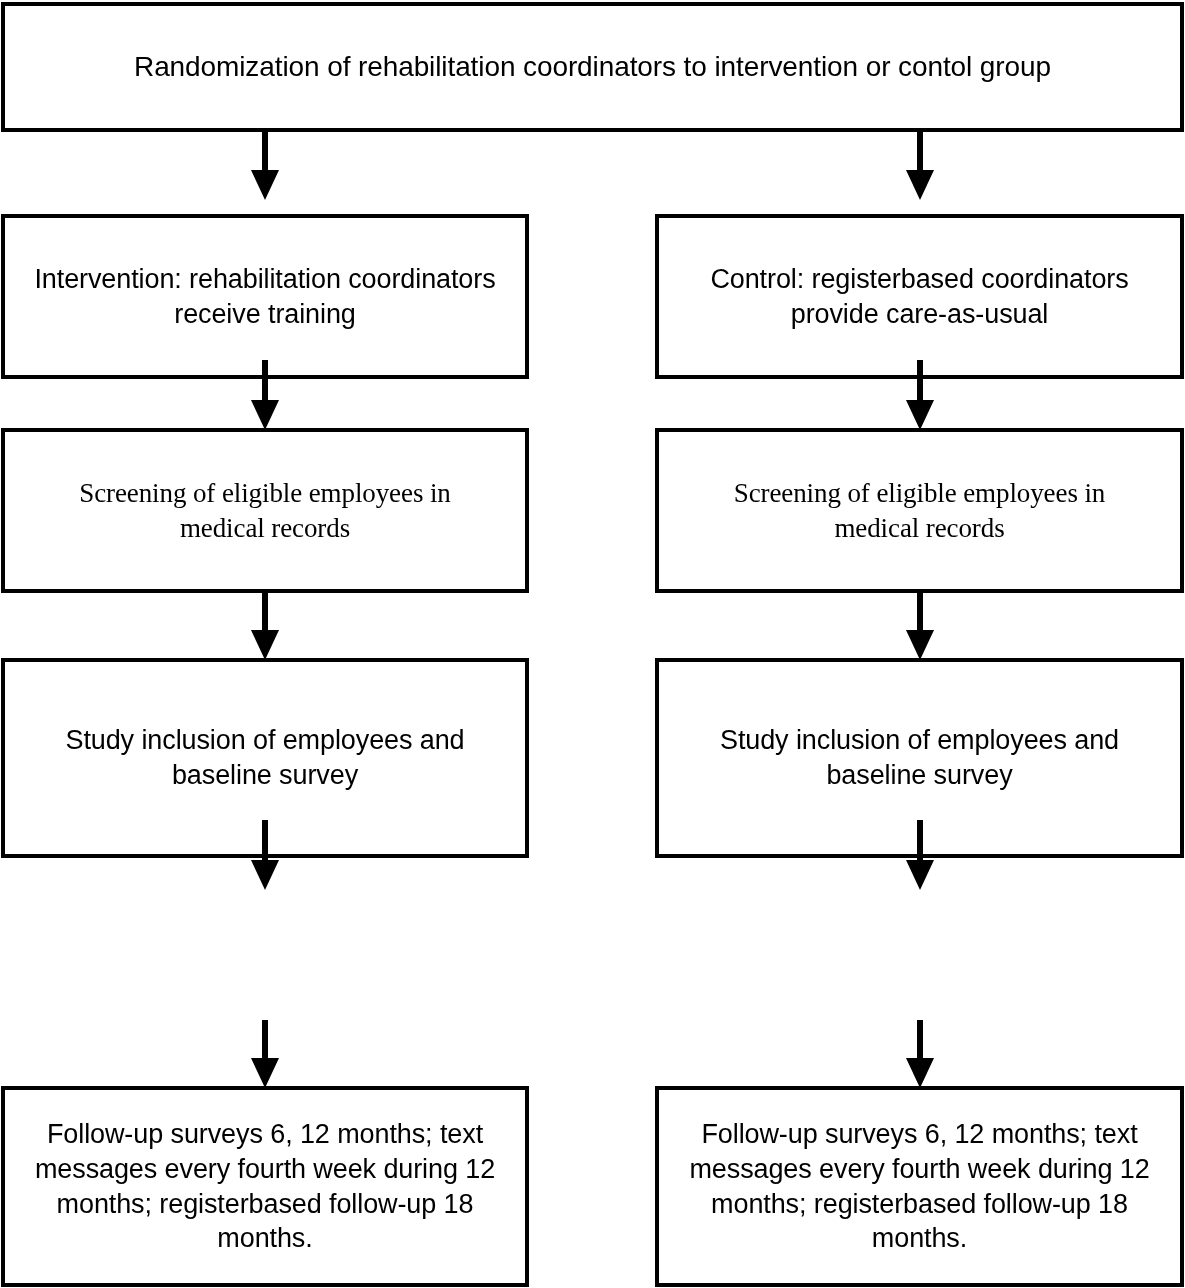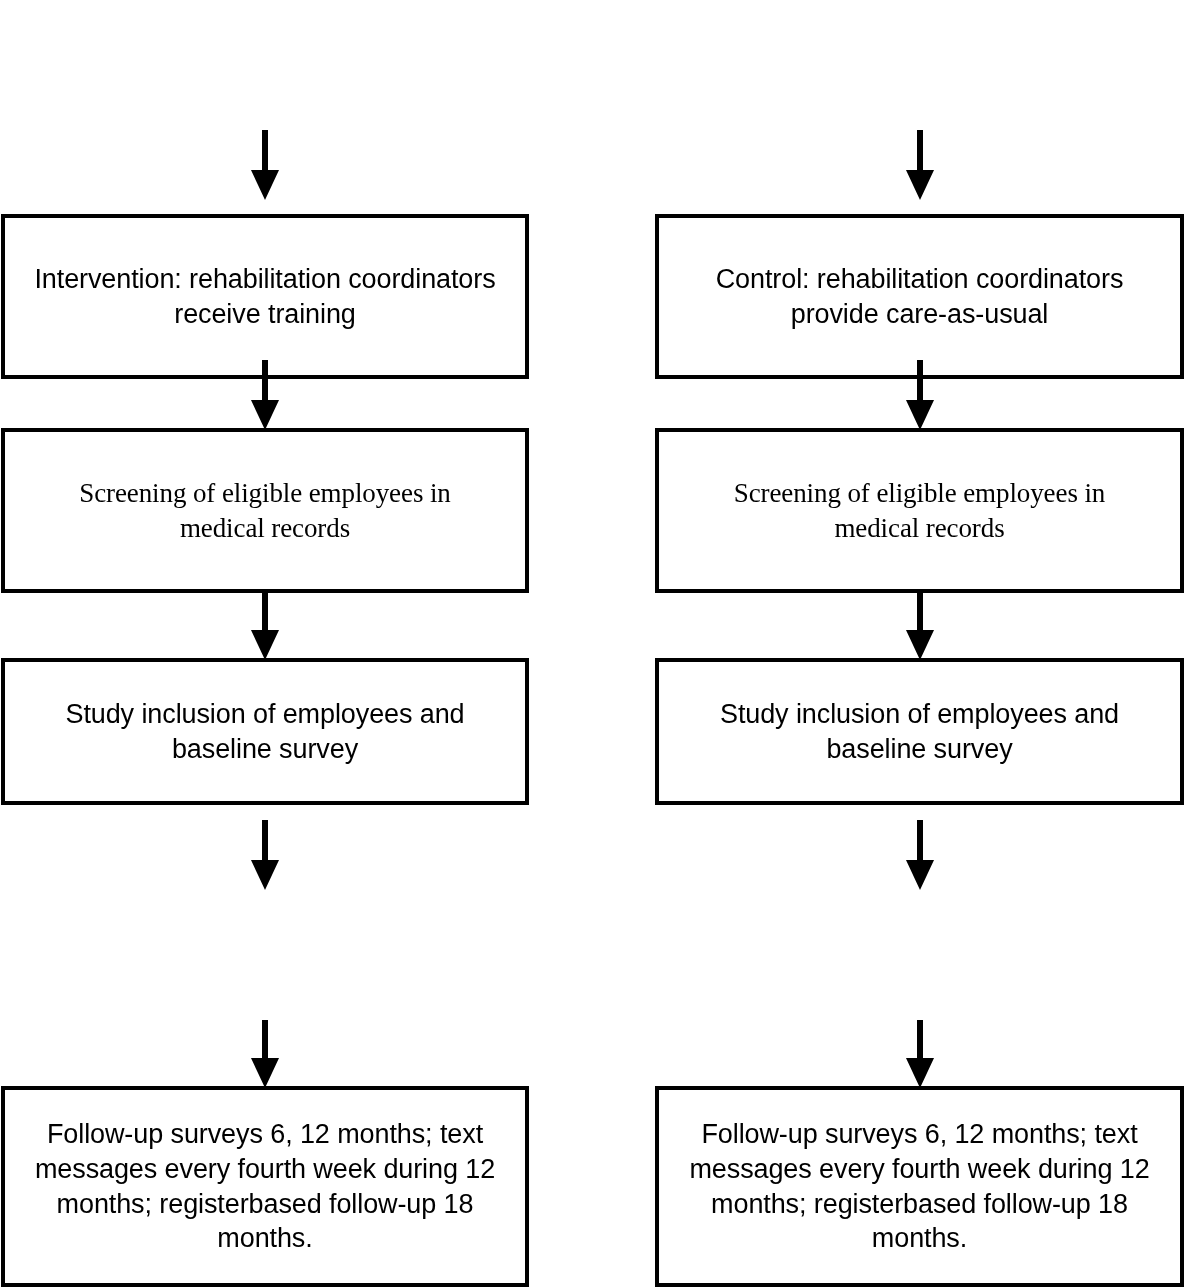--- a/index.html
+++ b/index.html
@@ -45,21 +45,21 @@
   }
   #node-root .node-label {
     font-size: 28px;
   }
   
   .col-left  { left: 1px;   width: 528px; }
   .col-right { left: 655px; width: 529px; }
 
   .row-1 { top: 214px;  height: 165px; }
   .row-2 { top: 428px;  height: 165px; font-family: Liberation Serif, serif; }
-  .row-3 { top: 658px;  height: 147px; }
+  .row-3 { top: 658px;  height: 200px; }
   .row-4 { top: 888px;  height: 135px; }
   .row-5 { top: 1086px; height: 201px; }
 
   
   .arrow {
     position: absolute;
     width: 28px;
   }
   .arrow .shaft {
     position: absolute;
@@ -85,20 +85,23 @@
   .a-r3         { top: 820px;  height: 70px; }
   .a-r4         { top: 1020px; height: 68px; }
   .arr-left  { left: 251px; }
   .arr-right { left: 906px; }
 </style>
 </head>
 <body>
 
 <div id="flowchart">
 
+  <div class="node" id="node-root">
+    <span class="node-label">Randomization of rehabilitation coordinators to intervention or contol group</span>
+  </div>
 
   <div class="arrow a-root-left">
     <div class="shaft" style="height:40px;"></div>
     <div class="head" style="top:40px;"></div>
   </div>
   <div class="arrow a-root-right">
     <div class="shaft" style="height:40px;"></div>
     <div class="head" style="top:40px;"></div>
   </div>
 
@@ -135,21 +138,21 @@
   </div>
 
   <div class="node col-left row-5">
     <span class="node-label">Follow-up surveys 6, 12 months; text
 messages every fourth week during 12
 months; registerbased follow-up 18
 months.</span>
   </div>
 
   <div class="node col-right row-1">
-    <span class="node-label">Control: rehabilitation coordinators
+    <span class="node-label">Control: registerbased coordinators
 provide care-as-usual</span>
   </div>
   <div class="arrow arr-right a-r1">
     <div class="shaft" style="height:40px;"></div>
     <div class="head" style="top:40px;"></div>
   </div>
 
   <div class="node col-right row-2">
     <span class="node-label">Screening of eligible employees in
 medical records</span>

